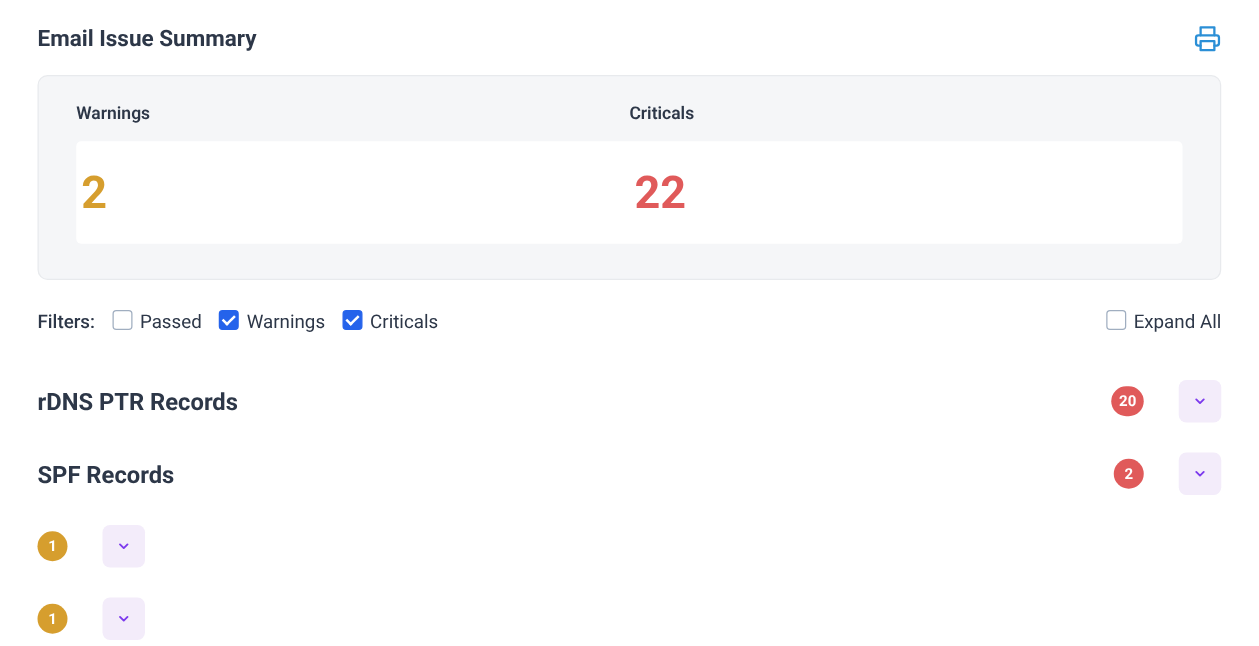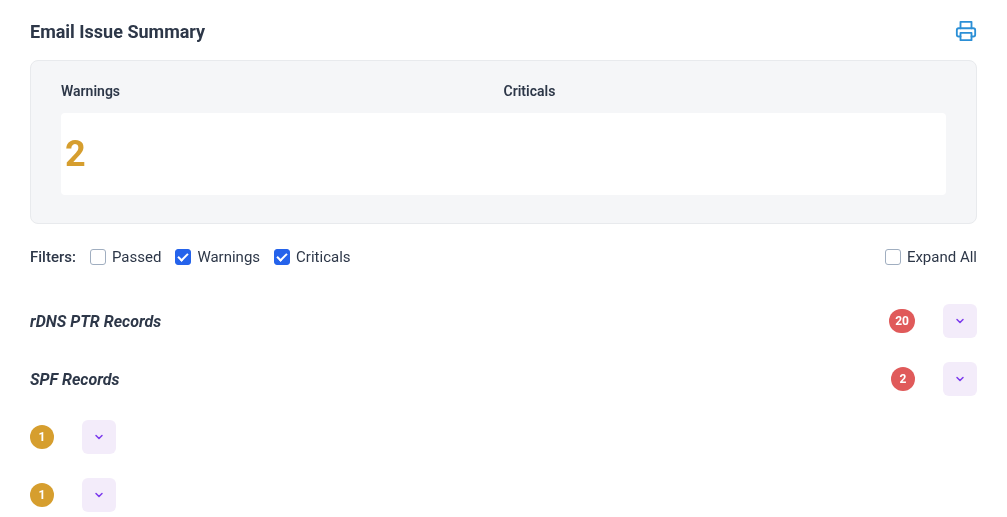--- a/index.html
+++ b/index.html
@@ -79,21 +79,20 @@
     .filters-left {
       display: flex;
       align-items: center;
       gap: 14px;
     }
     .filters-label {
       font-weight: 500;
     }
     .checkbox-group {
       display: flex;
-      align-items: center;
       gap: 6px;
       cursor: pointer;
     }
     .checkbox {
       width: 16px;
       height: 16px;
       border: 1.5px solid #a0aec0;
       border-radius: 3px;
       display: inline-flex;
       align-items: center;
@@ -113,24 +112,23 @@
       transform: rotate(45deg);
       margin-top: -2px;
     }
     .issue-row {
       display: flex;
       justify-content: space-between;
       align-items: center;
       padding: 12px 0;
     }
     .issue-title {
-      font-size: 16px;
-      font-weight: 700;
-      color: #2d3748;
-      font-style: italic;
+      font-size: 19px;
+      font-weight: 700;
+      color: #2d3748;
     }
     .issue-right {
       display: flex;
       align-items: center;
       gap: 28px;
     }
     .badge {
       min-width: 24px;
       height: 24px;
       padding: 0 6px;
@@ -178,20 +176,21 @@
   </div>
 </div>
 
 <div class="summary-card">
   <div class="summary-labels">
     <div class="summary-label">Warnings</div>
     <div class="summary-label">Criticals</div>
   </div>
   <div class="summary-values-box">
     <div class="summary-value warnings-value">2</div>
+    <div class="summary-value criticals-value">22</div>
   </div>
 </div>
 
 <div class="filters-row">
   <div class="filters-left">
     <span class="filters-label">Filters:</span>
     <label class="checkbox-group">
       <span class="checkbox"></span>
       <span>Passed</span>
     </label>

